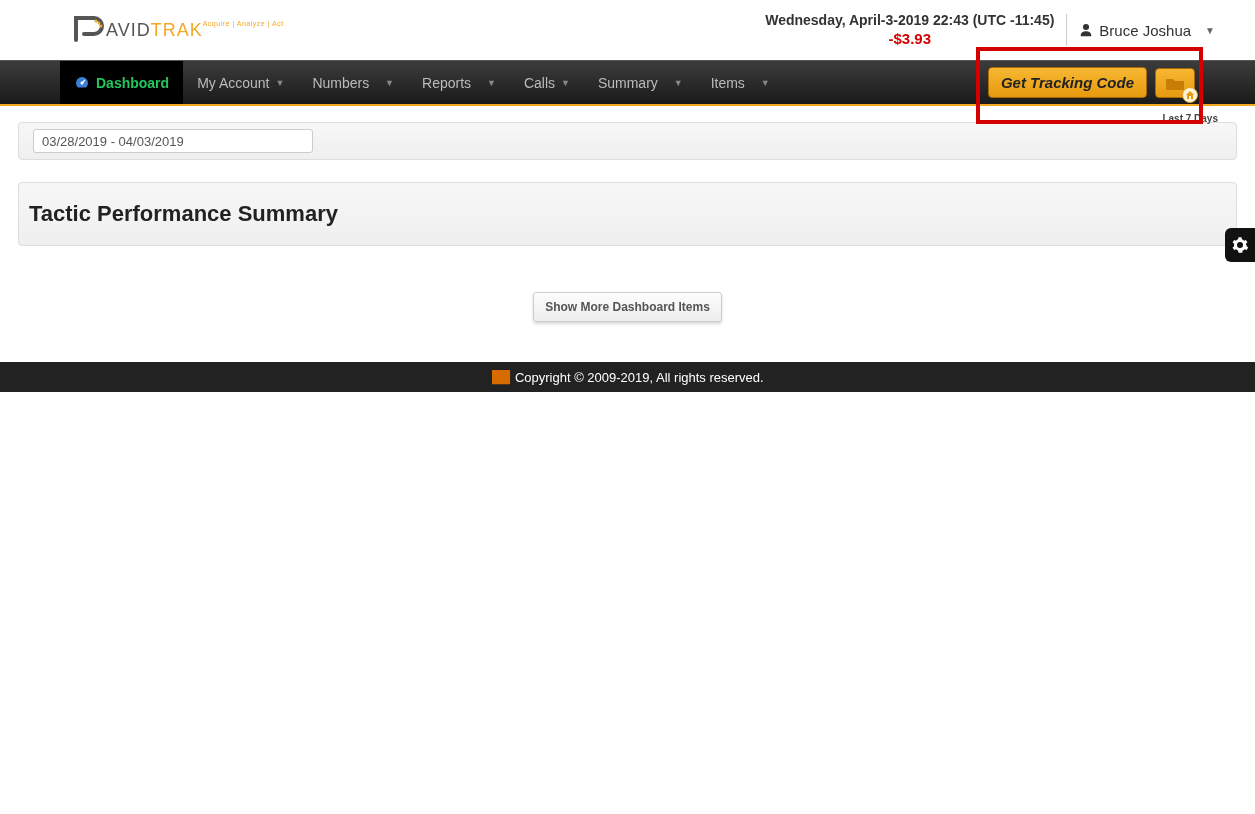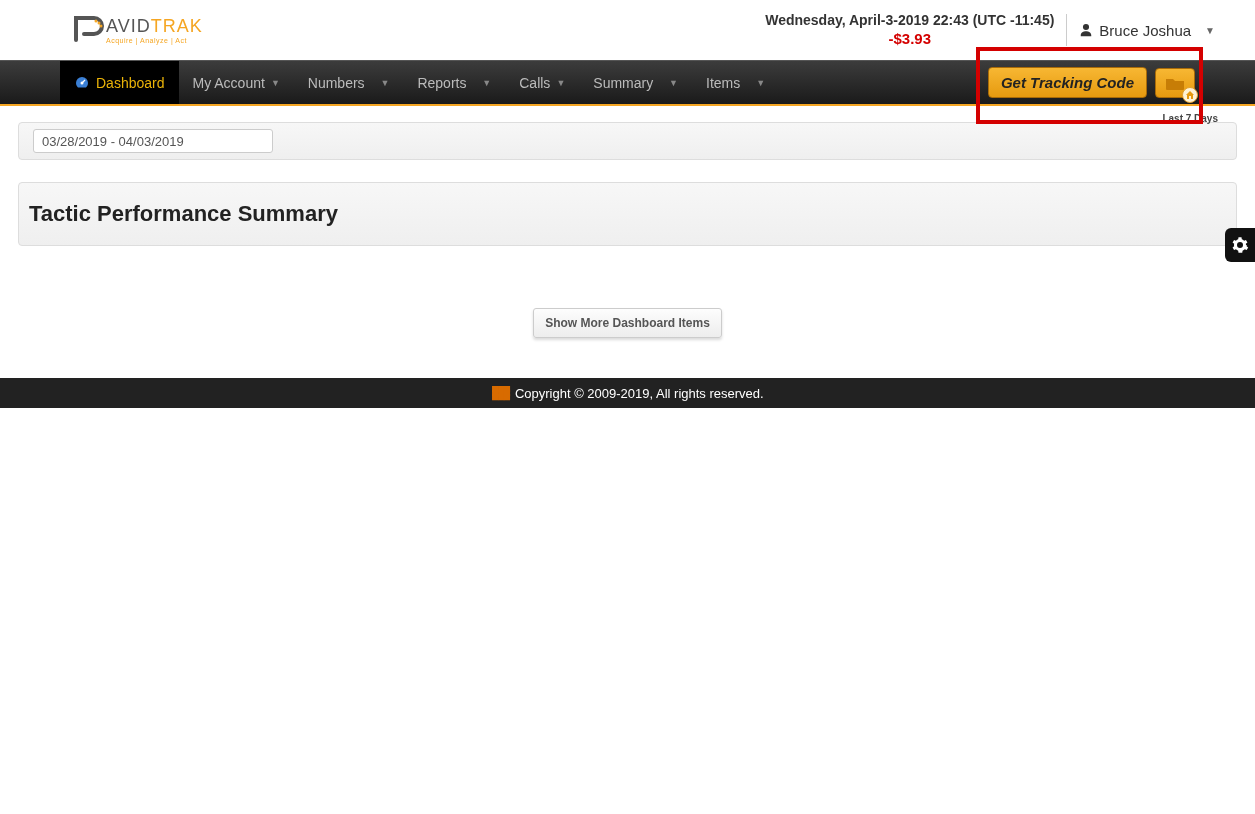--- a/index.html
+++ b/index.html
@@ -20,21 +20,21 @@
     height: 60px;
     background: #fff;
   }
   .logo {
     display: flex;
     align-items: center;
     gap: 2px;
   }
   .logo-txt {
     display: flex;
-    flex-direction: column;
+    flex-direction: row;
   }
   .top-right {
     display: flex;
     align-items: center;
     gap: 12px;
   }
   .datetime-wrap {
     text-align: center;
     font-size: 14px;
     font-weight: bold;
@@ -79,22 +79,22 @@
     align-items: center;
     gap: 6px;
     color: #bbb;
     padding: 0 14px;
     font-size: 14px;
     cursor: pointer;
     white-space: nowrap;
   }
   .nav-item.active {
     background: #000;
-    color: #eab308;
-    font-weight: normal;
+    color: #22c55e;
+    font-weight: bold;
   }
   .nav-caret {
     font-size: 9px;
     color: #888;
   }
   .nav-right {
     display: flex;
     align-items: center;
     gap: 8px;
     position: relative;
@@ -173,35 +173,35 @@
     font-weight: bold;
     color: #444;
   }
   .date-input {
     border: 1px solid #ccc;
     border-radius: 3px;
     background: #fff;
     padding: 4px 8px;
     font-size: 13px;
     color: #555;
-    width: 240px;
+    width: 280px;
     height: 24px;
     cursor: pointer;
   }
   .summary-panel {
     padding: 18px 10px;
   }
   .summary-title {
     font-size: 22px;
     font-weight: bold;
     color: #222;
   }
   .show-more-wrap {
     text-align: center;
-    margin-top: 62px;
+    margin-top: 46px;
     margin-bottom: 40px;
   }
   .show-more-btn {
     background: linear-gradient(#fdfdfd,#ededed);
     border: 1px solid #ccc;
     border-radius: 3px;
     color: #555;
     font-size: 12px;
     font-weight: bold;
     padding: 7px 11px;

